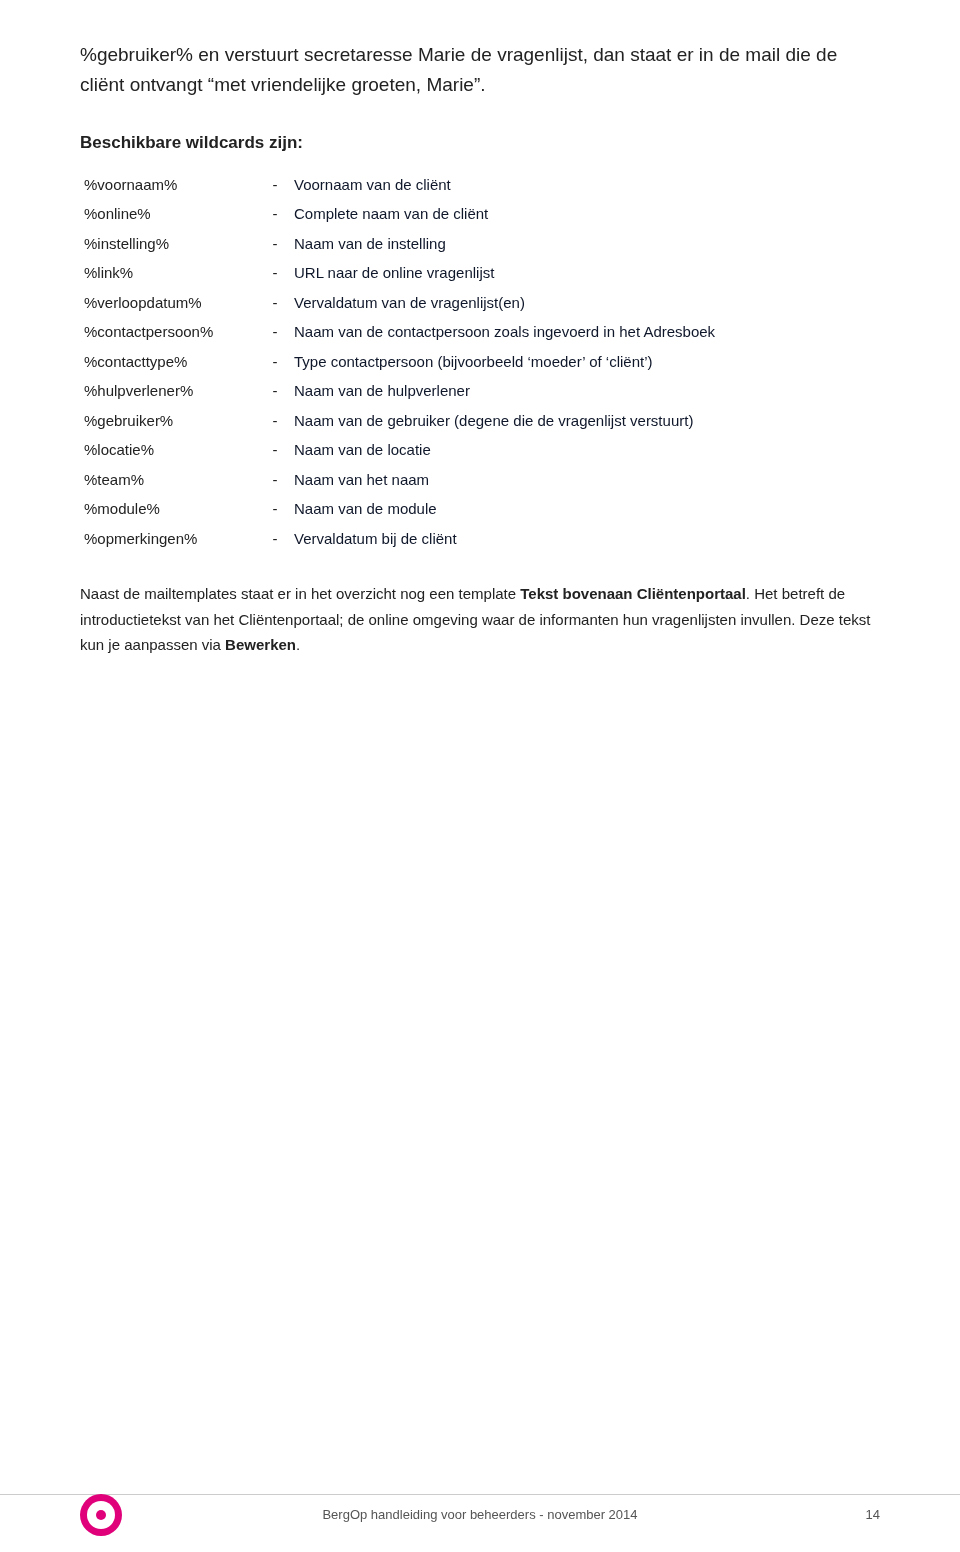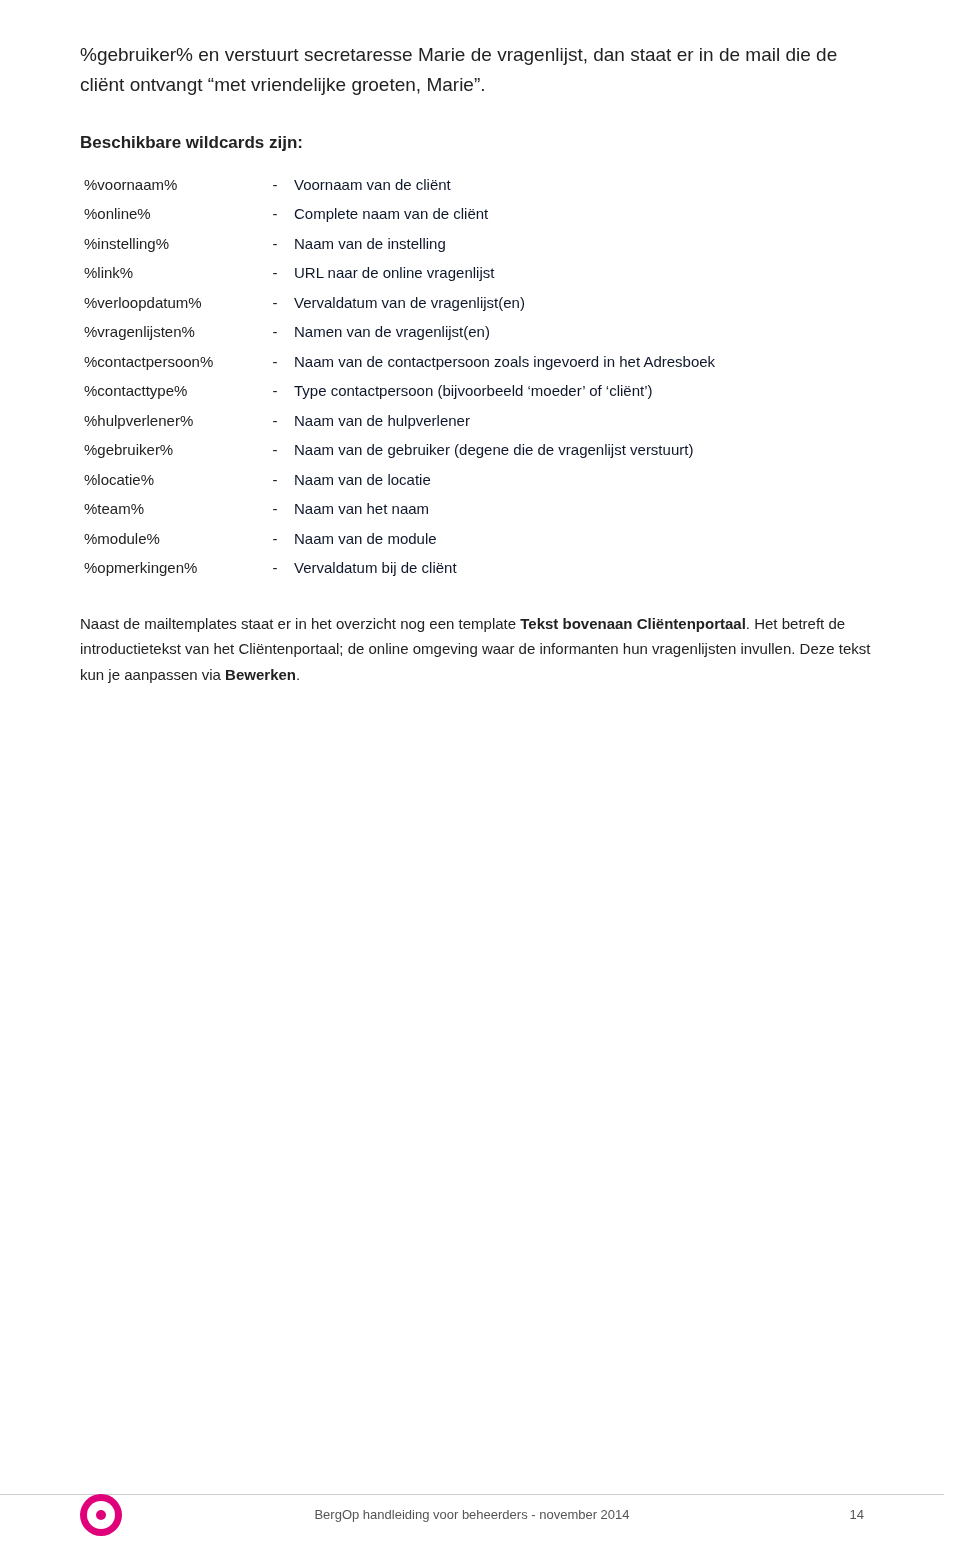--- a/index.html
+++ b/index.html
@@ -72,21 +72,21 @@
     }
 
     .closing-paragraph .bold {
       font-weight: bold;
     }
 
     .page-footer {
       position: absolute;
       bottom: 30px;
       left: 0;
-      right: 16px;
+      right: 0;
       display: flex;
       align-items: center;
       justify-content: center;
       border-top: 1px solid #cccccc;
       padding-top: 12px;
       font-size: 13px;
       color: #555555;
     }
 
     .footer-logo {
@@ -164,25 +164,20 @@
         </tr>
         <tr>
           <td class="wildcard-name">%link%</td>
           <td class="dash">-</td>
           <td class="description">URL naar de online vragenlijst</td>
         </tr>
         <tr>
           <td class="wildcard-name">%verloopdatum%</td>
           <td class="dash">-</td>
           <td class="description">Vervaldatum van de vragenlijst(en)</td>
-        </tr>
-        <tr>
-          <td class="wildcard-name">%vragenlijsten%</td>
-          <td class="dash">-</td>
-          <td class="description">Namen van de vragenlijst(en)</td>
         </tr>
         <tr>
           <td class="wildcard-name">%contactpersoon%</td>
           <td class="dash">-</td>
           <td class="description">Naam van de contactpersoon zoals ingevoerd in het Adresboek</td>
         </tr>
         <tr>
           <td class="wildcard-name">%contacttype%</td>
           <td class="dash">-</td>
           <td class="description">Type contactpersoon (bijvoorbeeld ‘moeder’ of ‘cliënt’)</td>

